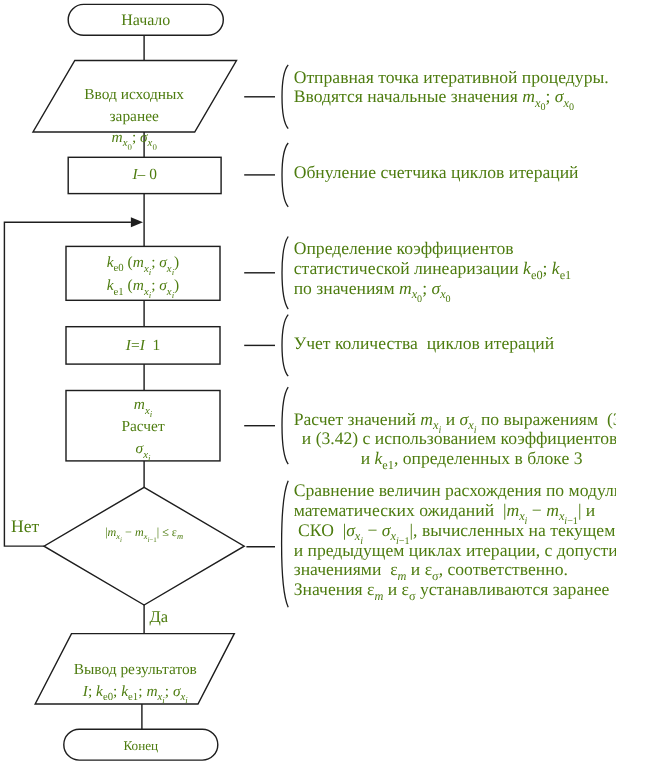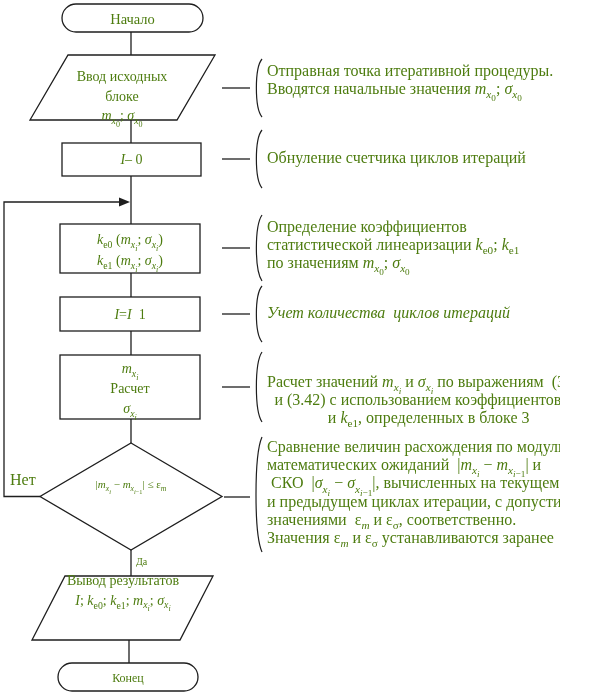--- a/index.html
+++ b/index.html
@@ -60,23 +60,23 @@
       <rect x="60" y="297" width="140" height="34"></rect>
       <rect x="60" y="355" width="140" height="64"></rect>
       <polygon points="131,443 222,496.5 131,550 40,496.5"></polygon>
       <polygon points="65,576 213,576 180,640 32,640"></polygon>
       <rect x="58" y="663" width="140" height="28" rx="14" ry="14"></rect>
     </g>
   </svg>
 
   <div class="txt ctr" style="left:62px;top:10px;width:141px;font-size:14.5px;">Начало</div>
 
-  <div class="txt ctr" style="left:42px;top:67px;width:160px;line-height:19.5px;">
+  <div class="txt ctr" style="left:42px;top:77px;width:160px;line-height:19.5px;">
     <div>Ввод исходных</div>
-    <div>блоке</div>
+    <div>заранее</div>
     <div><i>m</i><sub><i>x</i><sub>0</sub></sub>; <i>σ</i><sub><i>x</i><sub>0</sub></sub></div>
   </div>
 
   <div class="txt ctr flexctr" style="left:62px;top:143px;width:139px;height:33px;"><i>I</i> – 0</div>
 
   <div class="txt ctr" style="left:60px;top:229px;width:140px;line-height:21px;">
     <div><i>k</i><sub>е0</sub> (<i>m</i><sub><i>x</i><sub><i>i</i></sub></sub>; <i>σ</i><sub><i>x</i><sub><i>i</i></sub></sub>)</div>
     <div><i>k</i><sub>е1</sub> (<i>m</i><sub><i>x</i><sub><i>i</i></sub></sub>; <i>σ</i><sub><i>x</i><sub><i>i</i></sub></sub>)</div>
   </div>
 
@@ -86,29 +86,29 @@
     <div><i>m</i><sub><i>x</i><sub><i>i</i></sub></sub></div>
     <div>Расчет</div>
     <div><i>σ</i><sub><i>x</i><sub><i>i</i></sub></sub></div>
   </div>
 
   <div class="txt ctr" style="left:56px;top:473px;width:150px;line-height:22px;font-size:11px;">
     <div>|<i>m</i><sub><i>x</i><sub><i>i</i></sub></sub> − <i>m</i><sub><i>x</i><sub><i>i</i>−1</sub></sub>| ≤ ε<sub><i>m</i></sub></div>
   </div>
 
   <div class="txt" style="left:10px;top:470px;font-size:16px;">Нет</div>
-  <div class="txt" style="left:136px;top:552px;font-size:10px;">Да</div>
+  <div class="txt" style="left:136px;top:552px;font-size:15px;">Да</div>
 
-  <div class="txt ctr" style="left:42px;top:571px;width:162px;line-height:19.5px;">
+  <div class="txt ctr" style="left:42px;top:600px;width:162px;line-height:19.5px;">
     <div>Вывод результатов</div>
     <div><i>I</i>; <i>k</i><sub>е0</sub>; <i>k</i><sub>е1</sub>; <i>m</i><sub><i>x</i><sub><i>i</i></sub></sub>; <i>σ</i><sub><i>x</i><sub><i>i</i></sub></sub></div>
   </div>
 
   <div class="txt ctr" style="left:58px;top:669px;width:140px;font-size:12px;">Конец</div>
 
   <div class="annot" style="top:62px;">Отправная точка итеративной процедуры.<br>Вводятся начальные значения <i>m</i><sub><i>x</i><sub>0</sub></sub>; <i>σ</i><sub><i>x</i><sub>0</sub></sub></div>
   <div class="annot" style="top:149px;">Обнуление счетчика циклов итераций</div>
   <div class="annot" style="top:218px;">Определение коэффициентов<br>статистической линеаризации <i>k</i><sub>е0</sub>; <i>k</i><sub>е1</sub><br>по значениям <i>m</i><sub><i>x</i><sub>0</sub></sub>; <i>σ</i><sub><i>x</i><sub>0</sub></sub></div>
-  <div class="annot" style="top:304px;font-style:italic;">Учет количества &nbsp;циклов итераций</div>
+  <div class="annot" style="top:304px;">Учет количества &nbsp;циклов итераций</div>
   <div class="annot" style="top:373px;text-align:center;">Расчет значений <i>m</i><sub><i>x</i><sub><i>i</i></sub></sub> и <i>σ</i><sub><i>x</i><sub><i>i</i></sub></sub> по выражениям &nbsp;(3.41)<br>и (3.42) с использованием коэффициентов <i>k</i><sub>е0</sub><br>и <i>k</i><sub>е1</sub>, определенных в блоке 3</div>
   <div class="annot" style="top:438px;">Сравнение величин расхождения по модулю<br>математических ожиданий &nbsp;|<i>m</i><sub><i>x</i><sub><i>i</i></sub></sub> − <i>m</i><sub><i>x</i><sub><i>i</i>−1</sub></sub>| и<br>&nbsp;СКО &nbsp;|<i>σ</i><sub><i>x</i><sub><i>i</i></sub></sub> − <i>σ</i><sub><i>x</i><sub><i>i</i>−1</sub></sub>|, вычисленных на текущем<br>и предыдущем циклах итерации, с допустимыми<br>значениями &nbsp;ε<sub><i>m</i></sub> и ε<sub>σ</sub>, соответственно.<br>Значения ε<sub><i>m</i></sub> и ε<sub>σ</sub> устанавливаются заранее</div>
 
 </div>
 
 </body></html>

